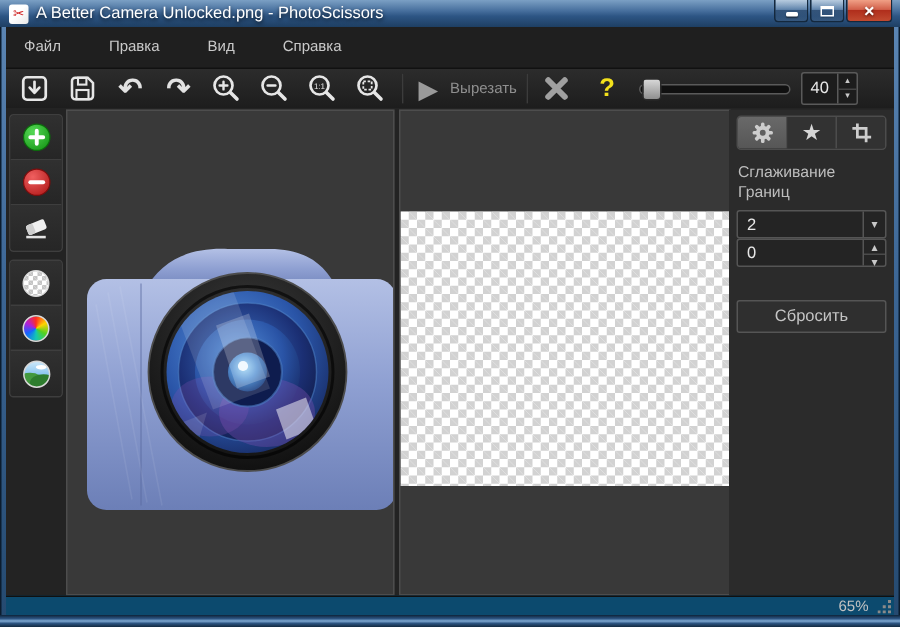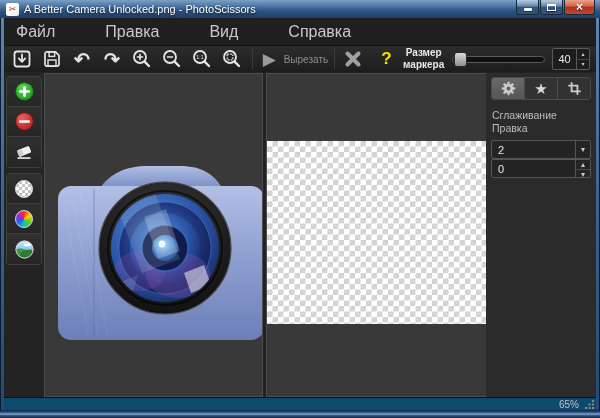--- a/index.html
+++ b/index.html
@@ -20,21 +20,21 @@
     display:flex;align-items:center;justify-content:center;margin-left:1px;}
   .win-btn.min,.win-btn.max{width:23px;}
   .win-btn.close{width:31px;background:linear-gradient(180deg,#f0a086 0%,#d2604a 45%,#b02e1c 50%,#c14a30 100%);}
   .glyph-min{width:8px;height:3px;background:#fff;border-radius:1px;margin-top:5px;box-shadow:0 1px 1px rgba(0,0,0,.5);}
   .glyph-max{width:9px;height:7px;border:1px solid #fff;border-top:2px solid #fff;box-shadow:0 1px 1px rgba(0,0,0,.5);}
   .glyph-close{color:#fff;font-size:12px;font-weight:bold;line-height:1;text-shadow:0 1px 2px rgba(0,0,0,.6);}
   
   #app{position:absolute;left:4px;right:4px;top:18px;bottom:8px;background:#232323;}
   #menubar{position:absolute;left:0;top:0;width:100%;height:27px;background:#1f1f1f;
     display:flex;align-items:center;padding-left:12px;}
-  .menu-item{font-size:16px;color:#c9c9c9;margin-right:50px;cursor:default;}
+  .menu-item{font-size:10px;color:#c9c9c9;margin-right:32px;cursor:default;}
   
   #toolbar{position:absolute;left:0;top:27px;width:100%;height:27px;
     background:linear-gradient(180deg,#2c2c2c,#1d1d1d);border-top:1px solid #111;
     display:flex;align-items:center;padding:0 6px 0 6px;}
   .tb-btn{width:26px;height:24px;display:flex;align-items:center;justify-content:center;margin-right:6px;}
   .tb-sep{width:1px;height:20px;background:#101010;border-right:1px solid #3c3c3c;margin:0 6px 0 2px;}
   .arrow-glyph{font-size:19px;color:#e2e2e2;font-weight:bold;line-height:1;}
   #cut-btn{display:flex;align-items:center;margin:0 4px;}
   #play-glyph{font-size:17px;color:#9a9a9a;line-height:1;margin-right:8px;}
   #cut-label{font-size:10px;color:#8f8f8f;}
@@ -178,21 +178,20 @@
         <span id="play-glyph">▶</span>
         <span id="cut-label">Вырезать</span>
       </div>
       <div class="tb-sep"></div>
       <div class="tb-btn">
         <svg width="20" height="20" viewBox="0 0 20 20">
           <path d="M4.5 4.5 L15.5 15.5 M15.5 4.5 L4.5 15.5" stroke="#a0a0a0" stroke-width="4" stroke-linecap="round"></path>
         </svg>
       </div>
       <div id="help-btn">?</div>
-      <div id="marker-label">Размер маркера</div>
       <div id="marker-slider">
         <div id="slider-handle"></div>
       </div>
       <div id="marker-value-box">
         <div id="marker-value">40</div>
         <div id="marker-spin">
           <div class="spin-cell up">▴</div>
           <div class="spin-cell">▾</div>
         </div>
       </div>
@@ -351,36 +350,37 @@
           <span class="star-glyph">★</span>
         </div>
         <div class="tab-btn">
           <svg width="15" height="15" viewBox="0 0 18 18">
             <path d="M5.5 1.5 v11 h11" fill="none" stroke="#cdcdcd" stroke-width="2.2"></path>
             <path d="M1.5 5.5 h11 v11" fill="none" stroke="#cdcdcd" stroke-width="2.2"></path>
           </svg>
         </div>
       </div>
 
-      <div class="set-label">Сглаживание Правка</div>
+      <div class="set-label">Сглаживание Границ</div>
       <div class="field">
         <div class="field-value">2</div>
         <div class="field-arrows">
           <div class="combo-arrow">▾</div>
         </div>
       </div>
 
       <div class="field">
         <div class="field-value">0</div>
         <div class="field-arrows">
           <div class="combo-arrow" style="border-bottom:1px solid #4a4a4a;">▴</div>
           <div class="combo-arrow">▾</div>
         </div>
       </div>
 
+      <div id="reset-btn">Сбросить</div>
     </div>
 
     <div id="statusbar">
       <span id="zoom-level">65%</span>
       <span id="grip">
         <svg width="9" height="9">
           <g fill="#8a8a8a">
             <rect x="7" y="7" width="2" height="2"></rect>
               <rect x="7" y="3.5" width="2" height="2"></rect>
             <rect x="3.5" y="7" width="2" height="2"></rect>

